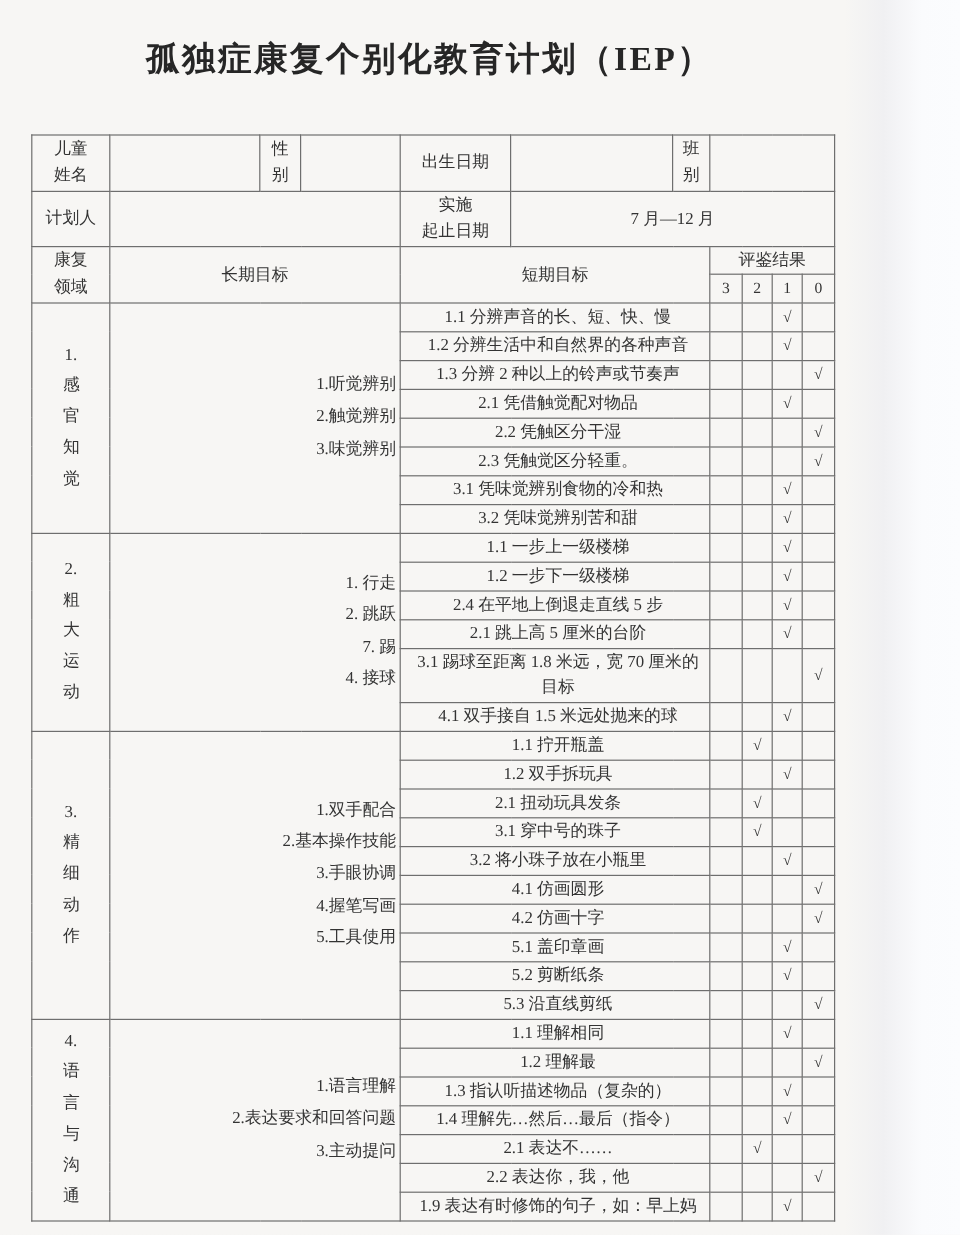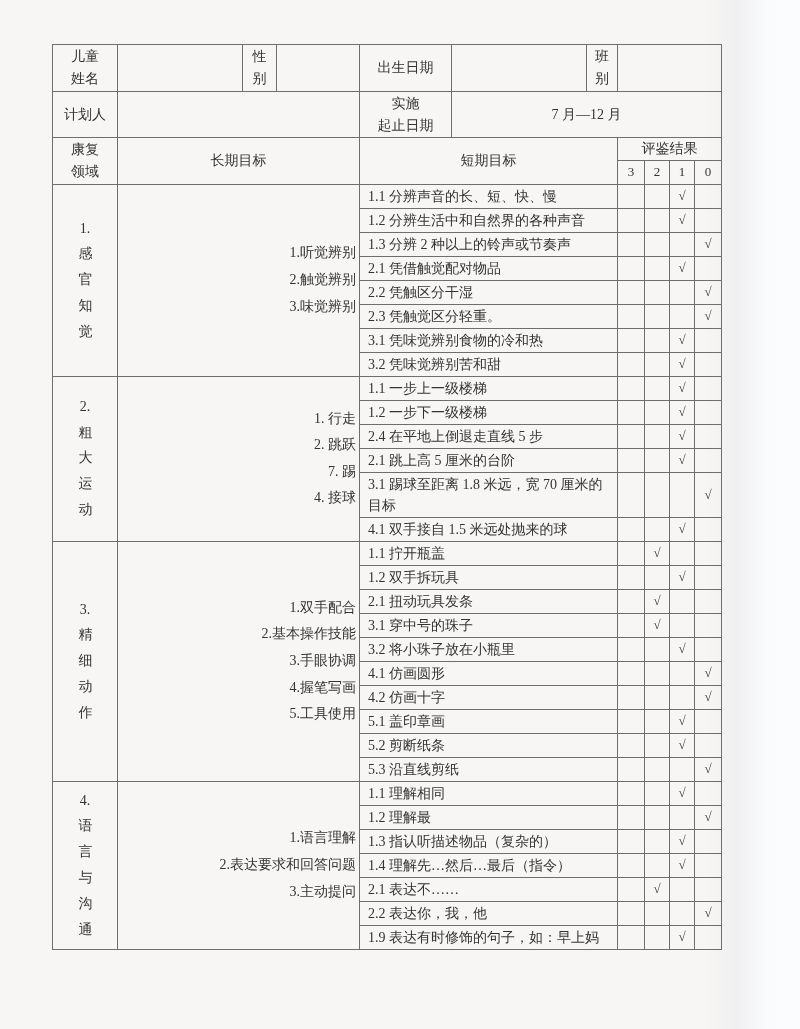--- a/index.html
+++ b/index.html
@@ -12,56 +12,57 @@
     position:relative;width:800px;height:1029px;overflow:hidden;
     background:linear-gradient(90deg,#f7f6f4 0%,#f7f6f4 88%,#f0f0f2 92%,#fafbfd 96%,#fbfcfe 100%);
   }
   .title{
     padding-top:30px;margin-left:38px;width:640px;
     text-align:center;font-size:28px;font-weight:bold;color:#262626;
     letter-spacing:2px;
   }
   table.iep{
     border-collapse:collapse;table-layout:fixed;
-    width:669px;margin-left:52px;margin-top:44px;
+    width:669px;margin-left:26px;margin-top:44px;
     background:transparent;
   }
   td{
     border:1px solid #6e6e6e;
     font-size:14px;color:#333;
     padding:1px 3px;
     text-align:center;vertical-align:middle;
     overflow:hidden;
   }
   [data-bind-lines]{white-space:pre-line;}
   .r1 td{height:44px;}
   .r2 td{height:42px;}
   .rh1 td{height:19px;}
   .rh2 td{height:20px;font-size:13px;}
   .c-label{line-height:1.55;}
   .goal-cell{
-    text-align:left;padding-left:8px;height:20px;line-height:1.5;
+    text-align:center;padding-left:8px;height:20px;line-height:1.5;
   }
   .longterm-cell{
     text-align:right;padding-left:10px;vertical-align:middle;line-height:1.9;
   }
   .longterm-cell div{white-space:nowrap;}
   .domain-cell{vertical-align:middle;padding:2px 1px;}
   .dnum{text-align:center;line-height:1.8;}
   .dvert{
     width:15px;margin:0 auto;word-break:break-all;
     text-align:right;line-height:1.85;
   }
   .score-cell{height:20px;font-size:13px;color:#3c3c3c;}
 </style>
 </head>
 <body>
 
 <div class="page">
 
+  <div class="title" data-bind="title">孤独症康复个别化教育计划（IEP）</div>
 
   <table class="iep">
     <colgroup>
       <col style="width:65px">
         <col style="width:125px">
         <col style="width:34px">
       <col style="width:83px">
         <col style="width:92px">
         <col style="width:135px">
       <col style="width:31px">

